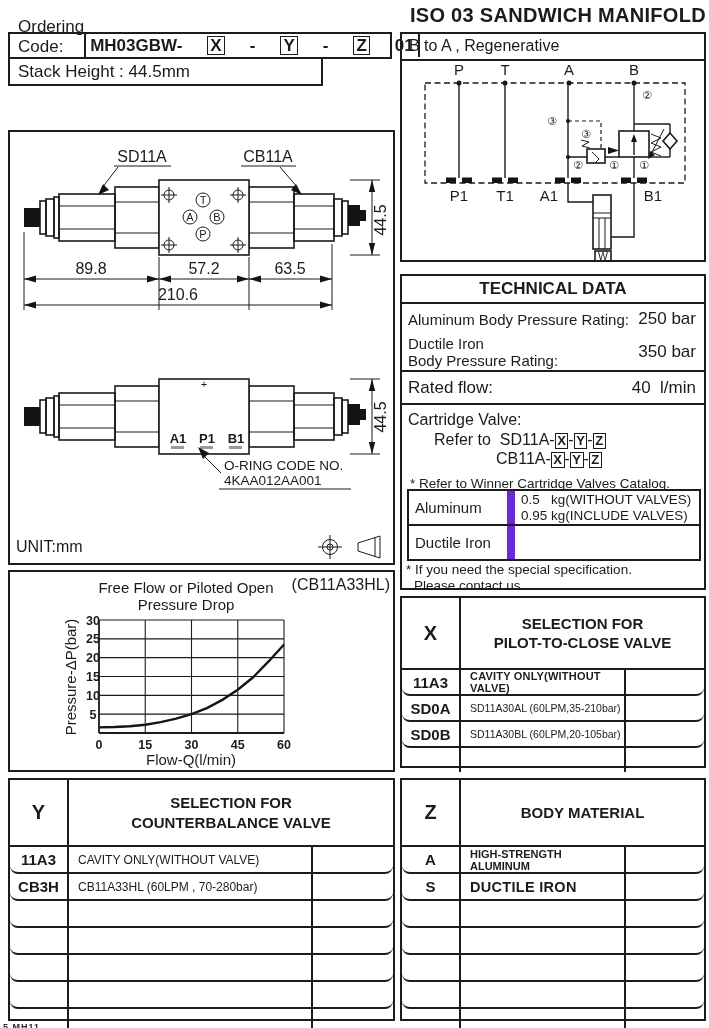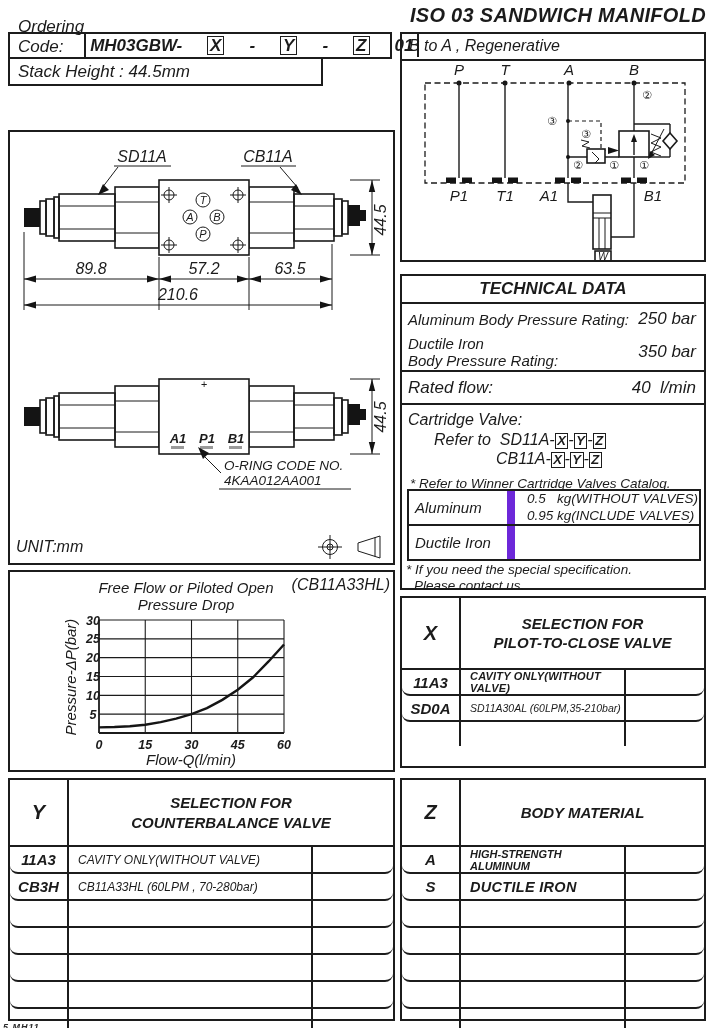--- a/index.html
+++ b/index.html
@@ -1,17 +1,17 @@
 <!DOCTYPE html>
 <html><head>
 <meta charset="utf-8">
 <style>
   html,body{margin:0;padding:0;background:#e8e8e8;}
   .page{position:relative;width:709px;height:1028px;background:#ffffff;
-        font-family:"Liberation Sans","DejaVu Sans",sans-serif;color:#1b1b1b;overflow:hidden;font-style:italic;}
+        font-family:"Liberation Sans","DejaVu Sans",sans-serif;color:#1b1b1b;overflow:hidden;}
   .abs{position:absolute;box-sizing:border-box;}
   .bx{border:2px solid #1c1c1c;}
   .ttl{font-weight:bold;font-size:20px;letter-spacing:.3px;text-align:right;}
   .lab17{font-size:17px;}
   .codeB{font-weight:bold;font-size:17px;}
   .boxed{display:inline-block;border:1.5px solid #1c1c1c;padding:0 2px;line-height:1.05;}
   .minibox{display:inline-block;border:1.2px solid #1c1c1c;padding:0 1.5px;font-weight:bold;font-size:13px;line-height:1.05;}
   .flexrow{display:flex;align-items:flex-end;}
   
   .tdhead{font-weight:bold;font-size:17px;text-align:center;border-bottom:2px solid #1c1c1c;
@@ -37,21 +37,21 @@
   .desc11{font-size:11px;font-weight:bold;letter-spacing:.2px;}
   .desc10{font-size:10.5px;}
   .desc12{font-size:12px;}
   .descZ1{font-size:11px;font-weight:bold;}
   .descZ2{font-size:14.5px;font-weight:bold;letter-spacing:.3px;}
   
   .wtab{border:2px solid #1c1c1c;}
   .wrow{display:flex;}
   .wrow+.wrow{border-top:2px solid #1c1c1c;}
   .wmat{width:92px;border-right:8px solid #6d28d9;display:flex;align-items:center;padding-left:6px;font-size:15px;}
-  .wdat{flex:1;display:flex;flex-direction:column;justify-content:space-between;padding-left:6px;margin-left:6px;}
+  .wdat{flex:1;display:flex;flex-direction:column;justify-content:center;padding-left:6px;}
   .wline{font-size:13.5px;line-height:16px;white-space:pre;}
   .note{font-size:13.5px;line-height:16px;}
   
   svg{font-family:"Liberation Sans","DejaVu Sans",sans-serif;}
   .lin{stroke:#1b1b1b;stroke-width:1.4;fill:none;}
   .thin{stroke:#1b1b1b;stroke-width:1;fill:none;}
   .dash{stroke:#1b1b1b;stroke-width:1.3;fill:none;stroke-dasharray:6 3.5;}
   .dashp{stroke:#1b1b1b;stroke-width:1.2;fill:none;stroke-dasharray:4 3;}
   .wrect{fill:#fff;stroke:#1b1b1b;stroke-width:1.6;}
   .wrectT{fill:none;stroke:#1b1b1b;stroke-width:1.6;}
@@ -411,20 +411,25 @@
       <div class="c">11A3</div>
       <div class="d desc11">CAVITY ONLY(WITHOUT VALVE)</div>
       <div class="e"></div>
     </div>
     <div class="selrow" style="height:24px;">
       <div class="c">SD0A</div>
       <div class="d desc10">SD11A30AL (60LPM,35-210bar)</div>
       <div class="e"></div>
     </div>
     <div class="selrow" style="height:24px;">
+      <div class="c">SD0B</div>
+      <div class="d desc10">SD11A30BL (60LPM,20-105bar)</div>
+      <div class="e"></div>
+    </div>
+    <div class="selrow" style="height:24px;">
       <div class="c"></div>
         <div class="d"></div>
         <div class="e"></div>
     </div>
   </div>
 
   <div class="abs selbox" style="left:8px;top:778px;width:387px;height:243px;">
     <div class="selhead" style="height:65px;">
       <div class="c">Y</div>
       <div class="t">

